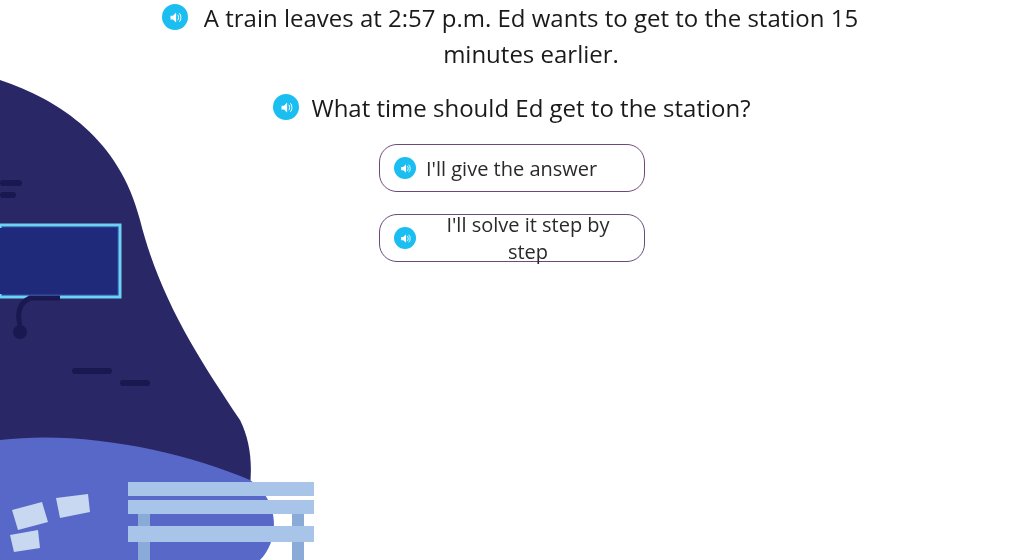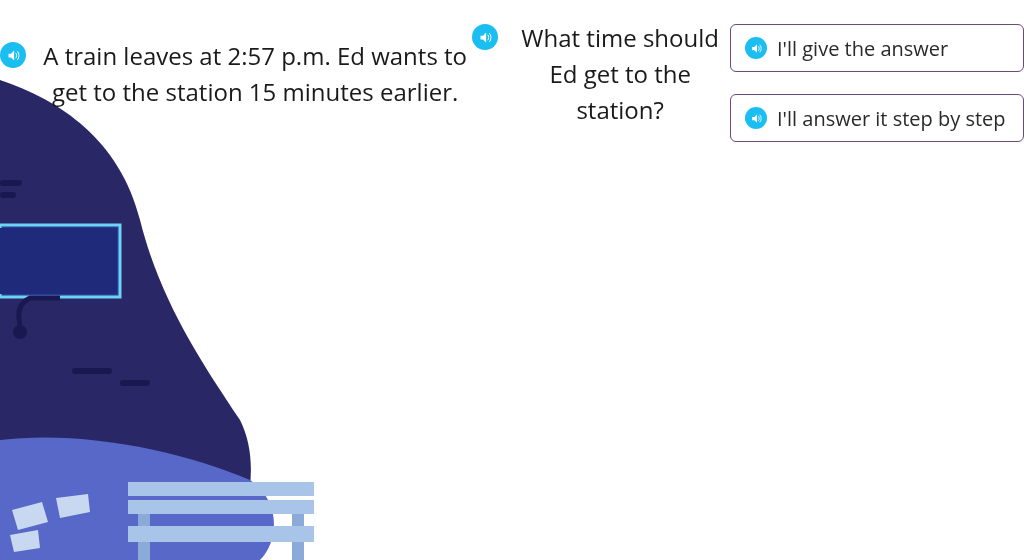--- a/index.html
+++ b/index.html
@@ -15,24 +15,23 @@
       position: absolute;
       left: 0;
       top: 80px;
       width: 320px;
       height: 480px;
       z-index: 0;
     }
     .content {
       position: relative;
       z-index: 1;
-      padding-top: 20px;
       width: 100%;
       display: flex;
-      flex-direction: row;
+      flex-direction: column;
       align-items: center;
     }
     .prompt-block {
       display: flex;
       align-items: flex-start;
       justify-content: center;
       margin-bottom: 18px;
       max-width: 700px;
     }
     .prompt-block.q2 {
@@ -58,24 +57,24 @@
       text-align: center;
       font-weight: 400;
     }
     .options {
       display: flex;
       flex-direction: column;
       gap: 22px;
       align-items: center;
     }
     .option-button {
-      width: 294px;
+      width: 266px;
       height: 48px;
       border: 1.5px solid #6b4a7a;
-      border-radius: 6px;
+      border-radius: 18px;
       background: #ffffff;
       display: flex;
       align-items: center;
       padding: 0 14px;
       cursor: pointer;
       font-family: inherit;
     }
     .option-button .audio-icon {
       width: 22px;
       height: 22px;
@@ -161,17 +160,17 @@
       <span class="option-label">I'll give the answer</span>
     </button>
     <button class="option-button">
       <span class="audio-icon">
         <svg viewBox="0 0 24 24" fill="none">
           <path d="M4 9v6h4l5 5V4L8 9H4z" fill="#ffffff"></path>
           <path d="M16 8c1.5 1 1.5 7 0 8" stroke="#ffffff" stroke-width="1.6" fill="none" stroke-linecap="round"></path>
           <path d="M18.5 5.5c3 2 3 11 0 13" stroke="#ffffff" stroke-width="1.6" fill="none" stroke-linecap="round"></path>
         </svg>
       </span>
-      <span class="option-label">I'll answer it step by step</span>
+      <span class="option-label">I'll solve it step by step</span>
     </button>
   </div>
 
 </div>
 
 </body></html>

